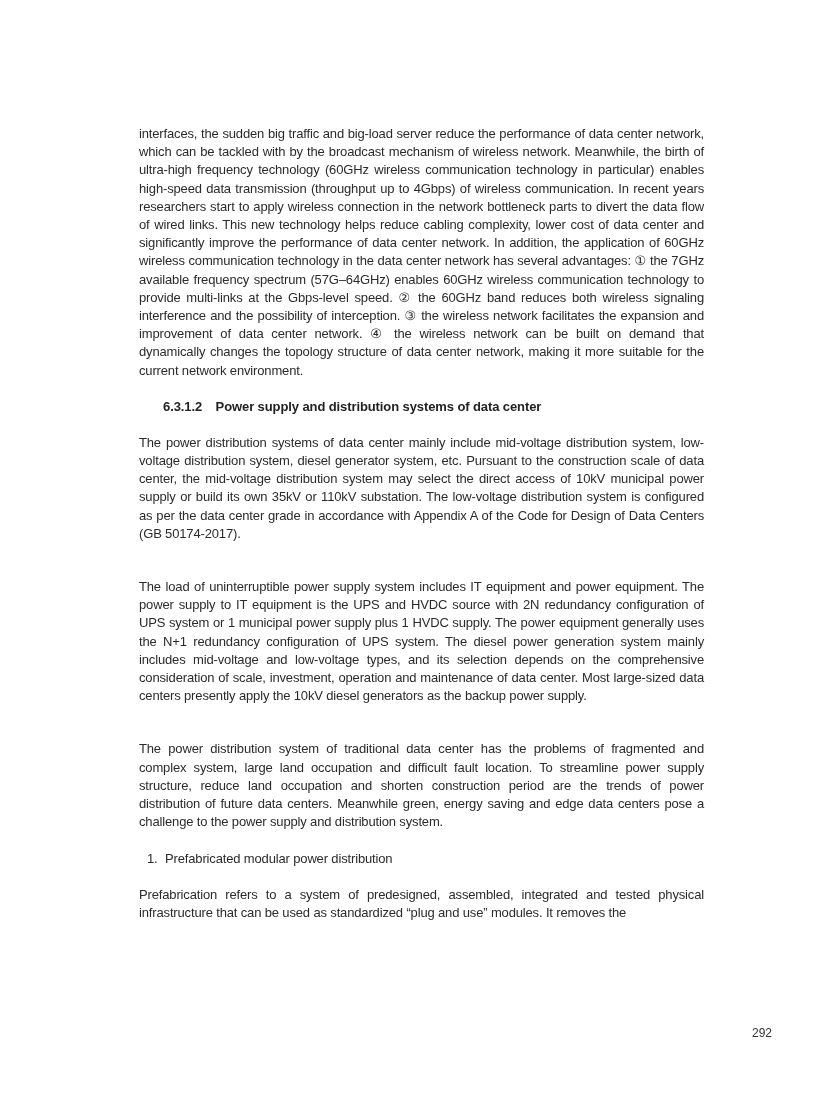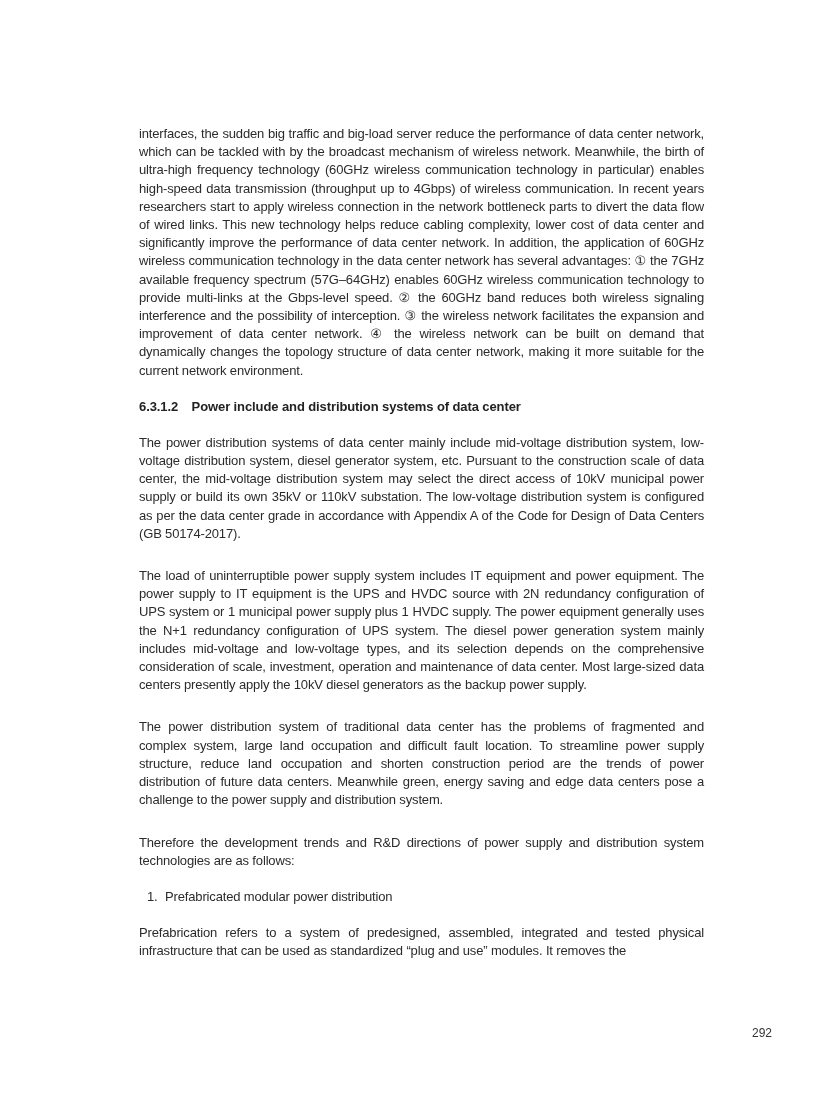--- a/index.html
+++ b/index.html
@@ -8,51 +8,50 @@
     position: absolute; left: 0; top: 0; width: 816px; height: 1100px; background: #fff;
     font-family: "Liberation Sans", sans-serif; color: #2b2b2b;
   }
   .content {
     position: absolute; left: 139px; top: 125px; width: 565px;
   }
   p {
     margin: 0; font-size: 13px; line-height: 18.2px; text-align: justify;
     text-justify: inter-word; letter-spacing: -0.15px;
   }
-  p.gap { margin-top: 24px; }
+  p.gap { margin-top: 35px; }
   h3 {
     margin: 18px 0 18px 0; font-size: 13px; line-height: 18px; font-weight: bold; color: #222;
     letter-spacing: -0.1px;
   }
-  h3 .num { margin-right: 10px; }
+  h3 .num { margin-right: 10px; margin-left: 24px; }
   .list-head {
     margin: 18px 0 18px 8px; font-size: 13px; line-height: 18px; color: #2b2b2b; letter-spacing: -0.15px;
   }
   .list-head .num { margin-right: 4px; }
   .page-number {
     position: absolute; left: 752px; top: 1026px; font-size: 12px; color: #333;
     font-family: "Liberation Sans", sans-serif;
   }
 </style>
 </head>
 <body>
 
 <div class="page">
   <div class="content">
     <p>interfaces, the sudden big traffic and big-load server reduce the performance of data center network, which can be tackled with by the broadcast mechanism of wireless network. Meanwhile, the birth of ultra-high frequency technology (60GHz wireless communication technology in particular) enables high-speed data transmission (throughput up to 4Gbps) of wireless communication. In recent years researchers start to apply wireless connection in the network bottleneck parts to divert the data flow of wired links. This new technology helps reduce cabling complexity, lower cost of data center and significantly improve the performance of data center network. In addition, the application of 60GHz wireless communication technology in the data center network has several advantages: ① the 7GHz available frequency spectrum (57G–64GHz) enables 60GHz wireless communication technology to provide multi-links at the Gbps-level speed. ② the 60GHz band reduces both wireless signaling interference and the possibility of interception. ③ the wireless network facilitates the expansion and improvement of data center network. ④ the wireless network can be built on demand that dynamically changes the topology structure of data center network, making it more suitable for the current network environment.</p>
 
     <h3>
       <span class="num">6.3.1.2</span>
-      <span>Power include and distribution systems of data center</span>
+      <span>Power supply and distribution systems of data center</span>
     </h3>
 
     <p>The power distribution systems of data center mainly include mid-voltage distribution system, low-voltage distribution system, diesel generator system, etc. Pursuant to the construction scale of data center, the mid-voltage distribution system may select the direct access of 10kV municipal power supply or build its own 35kV or 110kV substation. The low-voltage distribution system is configured as per the data center grade in accordance with Appendix A of the Code for Design of Data Centers (GB 50174-2017).</p>
     <p class="gap">The load of uninterruptible power supply system includes IT equipment and power equipment. The power supply to IT equipment is the UPS and HVDC source with 2N redundancy configuration of UPS system or 1 municipal power supply plus 1 HVDC supply. The power equipment generally uses the N+1 redundancy configuration of UPS system. The diesel power generation system mainly includes mid-voltage and low-voltage types, and its selection depends on the comprehensive consideration of scale, investment, operation and maintenance of data center. Most large-sized data centers presently apply the 10kV diesel generators as the backup power supply.</p>
     <p class="gap">The power distribution system of traditional data center has the problems of fragmented and complex system, large land occupation and difficult fault location. To streamline power supply structure, reduce land occupation and shorten construction period are the trends of power distribution of future data centers. Meanwhile green, energy saving and edge data centers pose a challenge to the power supply and distribution system.</p>
-    <p class="gap">Therefore the development trends and R&amp;D directions of power supply and distribution system technologies are as follows:</p>
 
     <div class="list-head">
       <span class="num">1.</span>
       <span>Prefabricated modular power distribution</span>
     </div>
 
     <p>Prefabrication refers to a system of predesigned, assembled, integrated and tested physical infrastructure that can be used as standardized “plug and use” modules. It removes the</p>
   </div>
 
   <div class="page-number">292</div>

